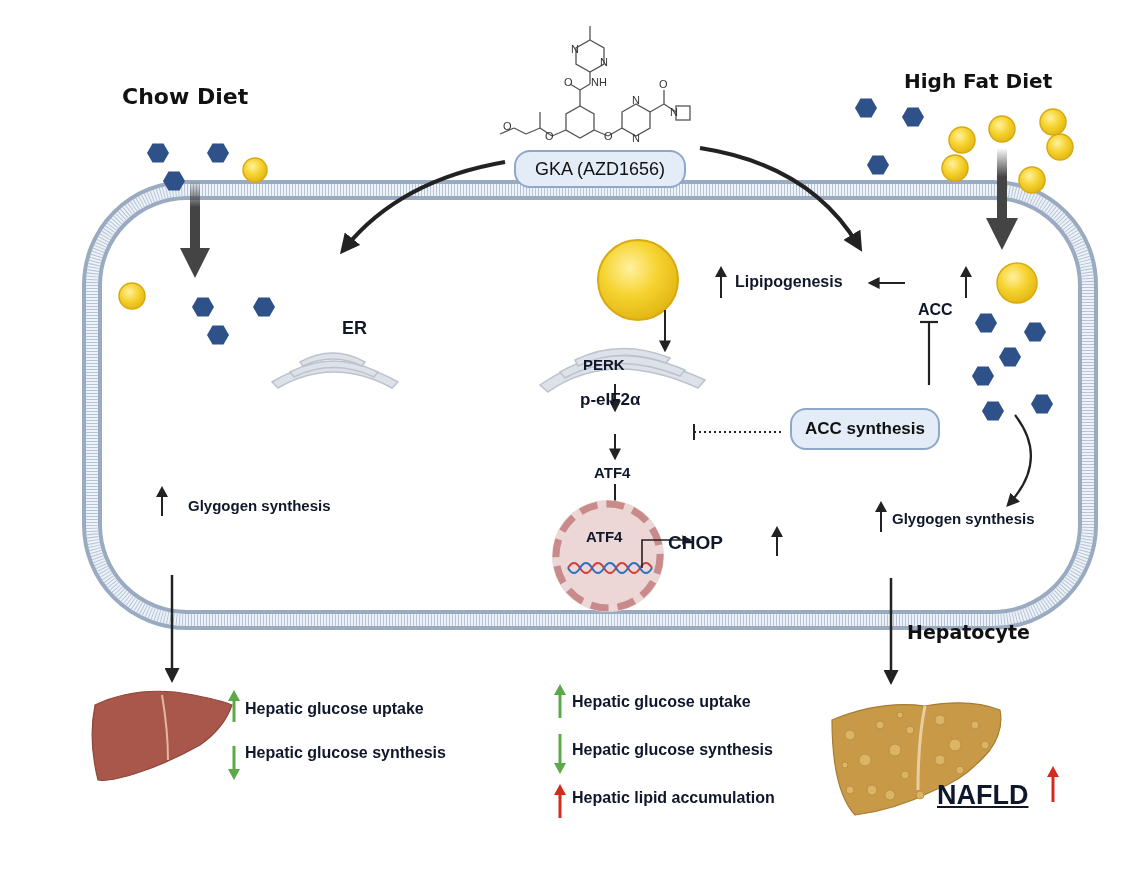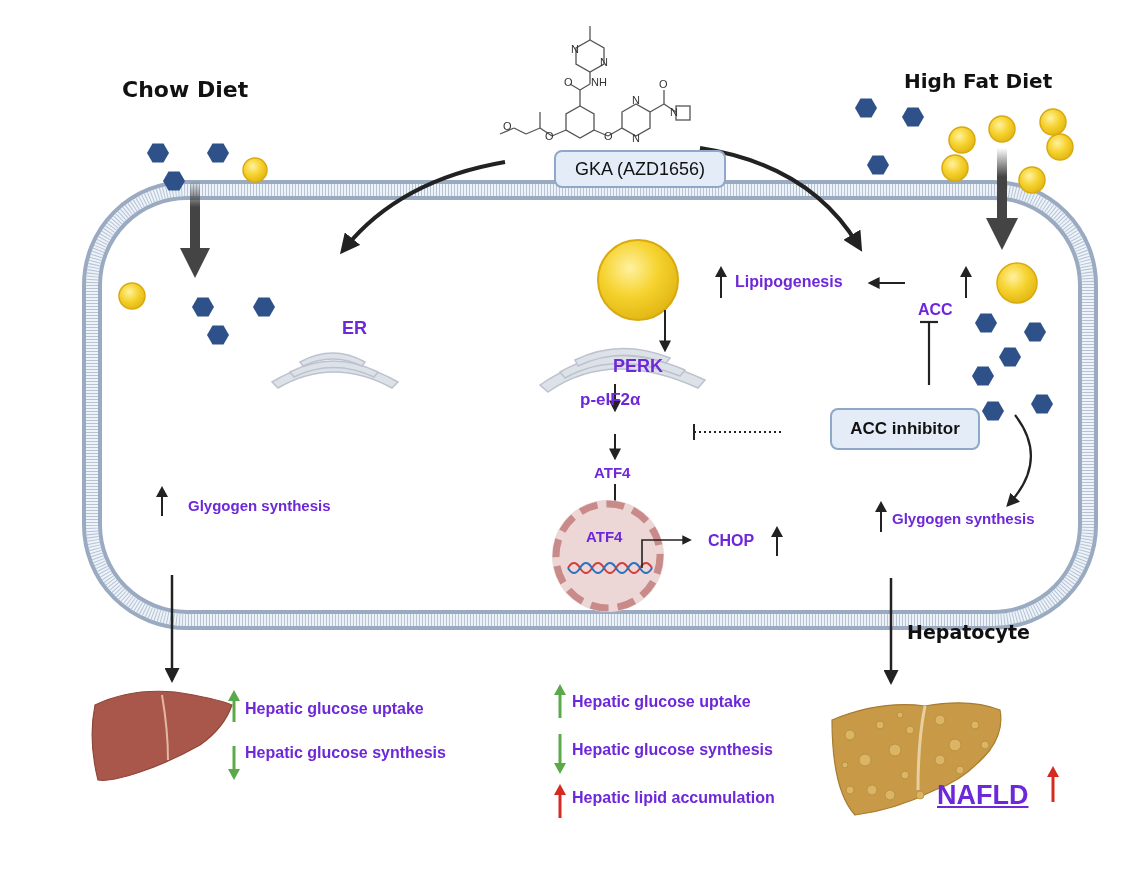--- a/index.html
+++ b/index.html
@@ -1,20 +1,20 @@
 <!DOCTYPE html>
 <html><head>
 <meta charset="utf-8">
 <style>
   html, body { margin:0; padding:0; background:#ffffff; }
   body { width:1138px; height:896px; position:relative; overflow:hidden; font-family:"Liberation Sans", sans-serif; }
   #diagram { position:absolute; left:0; top:0; width:1138px; height:896px; }
-  .lbl { position:absolute; font-family:"Liberation Sans", sans-serif; font-weight:700; color:#6d28d9; white-space:nowrap; }
+  .lbl { position:absolute; font-family:"Liberation Sans", sans-serif; font-weight:700; color:#0f172a; white-space:nowrap; }
   .title { position:absolute; font-family:"DejaVu Sans", sans-serif; font-weight:700; color:#111; white-space:nowrap; font-size:22px; }
-  .pill { position:absolute; background:#e4ecf7; border:2px solid #8ea8c9; border-radius:8px; display:flex; align-items:center; justify-content:center; color:#111; font-family:"Liberation Sans", sans-serif;margin-left:40px; }
+  .pill { position:absolute; background:#e4ecf7; border:2px solid #8ea8c9; border-radius:16px; display:flex; align-items:center; justify-content:center; color:#111; font-family:"Liberation Sans", sans-serif; }
 </style>
 </head>
 <body>
 
 <svg id="diagram" viewBox="0 0 1138 896" xmlns="http://www.w3.org/2000/svg">
   <defs>
     <marker id="ah" viewBox="0 0 10 10" refX="8" refY="5" markerWidth="6" markerHeight="6" orient="auto-start-reverse">
       <path d="M0,0 L10,5 L0,10 z" fill="#222"></path>
     </marker>
     <marker id="ahBig" viewBox="0 0 10 10" refX="6" refY="5" markerWidth="5" markerHeight="5" orient="auto-start-reverse">
@@ -241,37 +241,37 @@
         <line x1="560" y1="818" x2="560" y2="794" stroke="#d42a20" stroke-width="3"></line>
         <polygon points="554,795 566,795 560,784" fill="#d42a20"></polygon>
       </g>
       <g>
         <line x1="1053" y1="802" x2="1053" y2="776" stroke="#d42a20" stroke-width="3"></line>
         <polygon points="1047,777 1059,777 1053,766" fill="#d42a20"></polygon>
       </g>
     </g>
 </svg>
 
-<div class="title" style="left:122px;top:77px;">Chow Diet</div>
+<div class="title" style="left:122px;top:84px;">Chow Diet</div>
 <div class="title" style="left:904px;top:69px;font-size:20px;">High Fat Diet</div>
 
 <div class="pill" style="left:514px;top:150px;width:168px;height:34px;font-size:18px;">
   <span>GKA (AZD1656)</span>
 </div>
 
 <div class="pill" style="left:790px;top:408px;width:146px;height:38px;font-size:17px;font-weight:700;">
-  <span>ACC inhibitor</span>
+  <span>ACC synthesis</span>
 </div>
 
 <div class="lbl" style="left:313px;top:318px;font-size:18px;margin-left:29px;">ER</div>
-<div class="lbl" style="left:613px;top:356px;font-size:18px;">PERK</div>
+<div class="lbl" style="left:583px;top:356px;font-size:15px;">PERK</div>
 <div class="lbl" style="left:580px;top:390px;font-size:17px;">p-eIF2α</div>
 <div class="lbl" style="left:594px;top:464px;font-size:15px;">ATF4</div>
 <div class="lbl" style="left:586px;top:528px;font-size:15px;">ATF4</div>
-<div class="lbl" style="left:708px;top:532px;font-size:16px;">CHOP</div>
+<div class="lbl" style="left:668px;top:532px;font-size:19px;">CHOP</div>
 <div class="lbl" style="left:735px;top:273px;font-size:16px;">Lipipogenesis</div>
 <div class="lbl" style="left:918px;top:273px;font-size:16px;margin-top:28px;">ACC</div>
 <div class="lbl" style="left:188px;top:497px;font-size:15px;">Glygogen synthesis</div>
 <div class="lbl" style="left:892px;top:510px;font-size:15px;">Glygogen synthesis</div>
 <div class="title" style="left:907px;top:621px;font-size:19px;">Hepatocyte</div>
 
 <div class="lbl" style="left:245px;top:700px;font-size:16px;">Hepatic glucose uptake</div>
 <div class="lbl" style="left:245px;top:744px;font-size:16px;">Hepatic glucose synthesis</div>
 <div class="lbl" style="left:572px;top:693px;font-size:16px;">Hepatic glucose uptake</div>
 <div class="lbl" style="left:572px;top:741px;font-size:16px;">Hepatic glucose synthesis</div>

